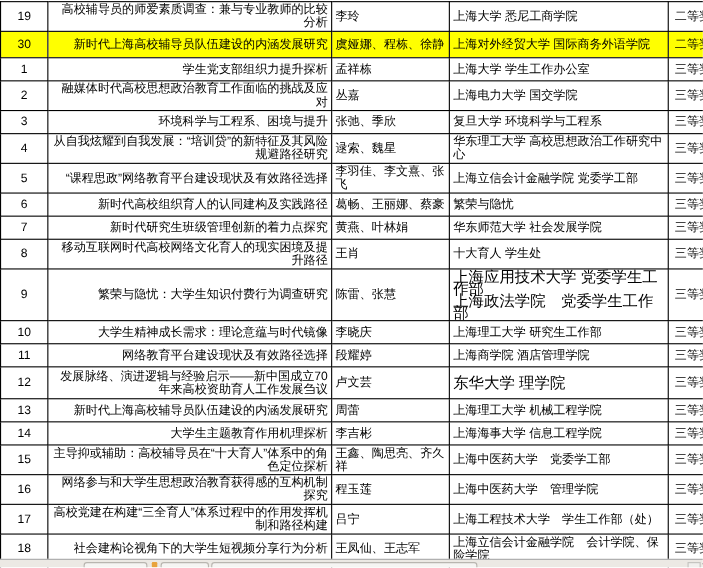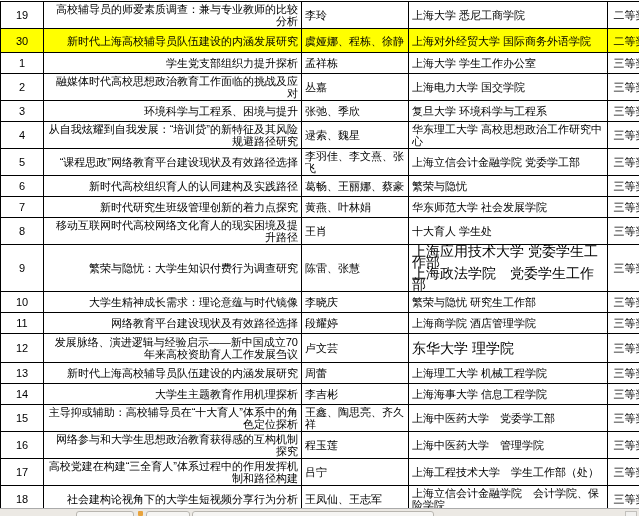--- a/index.html
+++ b/index.html
@@ -140,21 +140,21 @@
           <td class="title">繁荣与隐忧：大学生知识付费行为调查研究</td>
           <td class="authors">陈雷、张慧</td>
           <td class="org">上海应用技术大学 党委学生工作部
 上海政法学院　党委学生工作部</td>
           <td class="award">三等奖</td>
         </tr>
         <tr>
           <td class="num">10</td>
           <td class="title">大学生精神成长需求：理论意蕴与时代镜像</td>
           <td class="authors">李晓庆</td>
-          <td class="org">繁荣与隐忧 研究生工作部</td>
+          <td class="org">上海理工大学 研究生工作部</td>
           <td class="award">三等奖</td>
         </tr>
         <tr>
           <td class="num">11</td>
           <td class="title">网络教育平台建设现状及有效路径选择</td>
           <td class="authors">段耀婷</td>
           <td class="org">上海商学院 酒店管理学院</td>
           <td class="award">三等奖</td>
         </tr>
         <tr class="tall">

